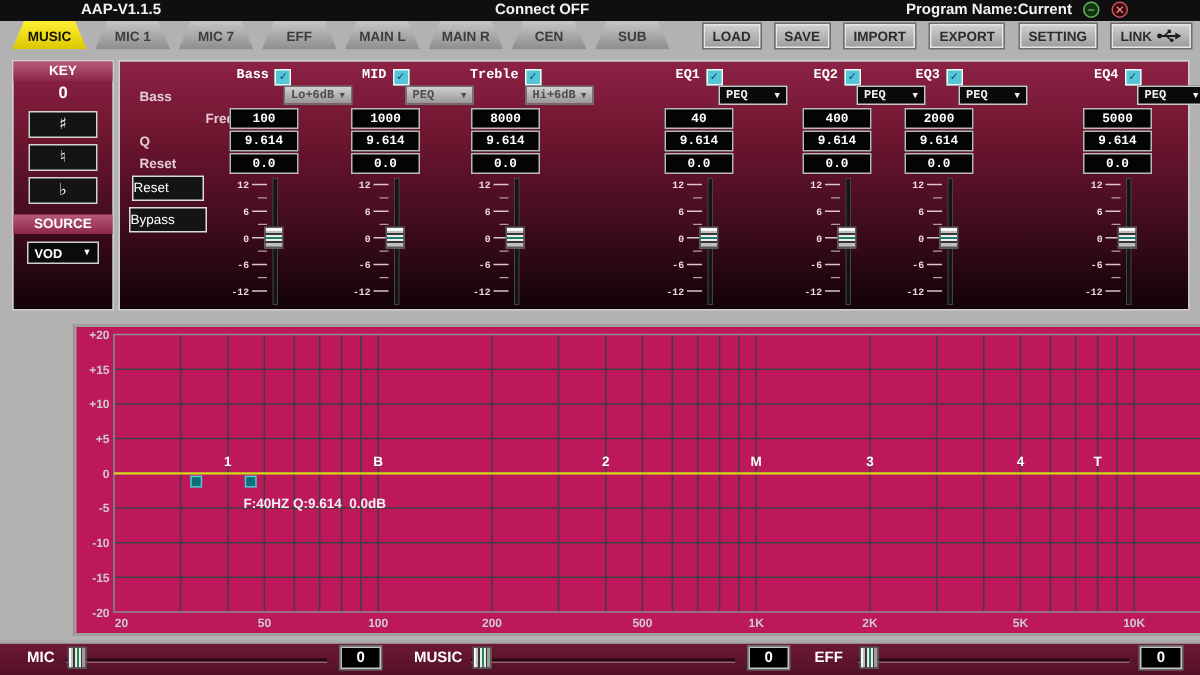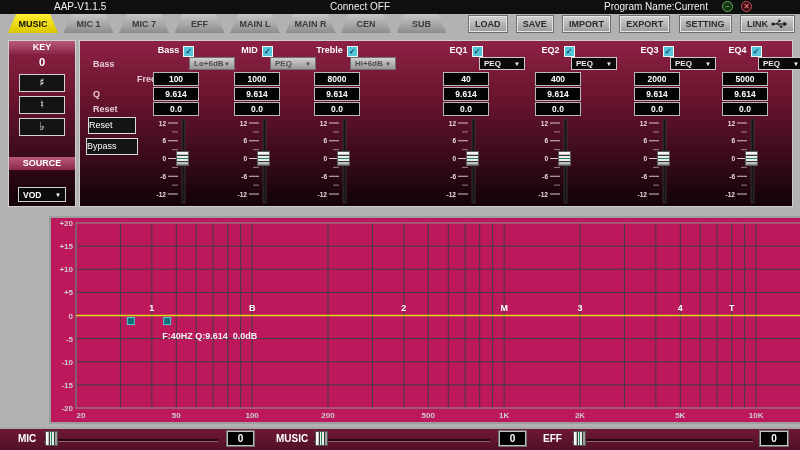--- a/index.html
+++ b/index.html
@@ -4,21 +4,21 @@
 <style>
   html,body{margin:0;padding:0;}
   body{
     width:800px;height:450px;position:relative;overflow:hidden;
     background:#b2b2b2;
     font-family:"Liberation Sans",sans-serif;
     -webkit-font-smoothing:antialiased;
   }
   
   .titlebar{position:absolute;top:0;left:0;width:800px;height:14px;background:#0f0f0f;}
-  .titlebar span{position:absolute;top:1px;font-size:10px;font-weight:normal;color:#f2f2f2;white-space:nowrap;}
+  .titlebar span{position:absolute;top:1px;font-size:10px;font-weight:bold;color:#f2f2f2;white-space:nowrap;}
   .t-app{left:54px;}
   .t-connect{left:330px;color:#ff2626;}
   .t-prog{left:604px;}
   .wbtn{position:absolute;top:1px;width:11px;height:11px;border-radius:50%;
         font-size:8px;line-height:10px;text-align:center;box-sizing:border-box;cursor:default;}
   .wbtn.min{left:722px;background:#12350f;border:1px solid #63b25a;color:#8fe07e;}
   .wbtn.close{left:741px;background:#3a080c;border:1px solid #c4555a;color:#ff9090;}
   
   .tabrow{position:absolute;top:14px;left:8px;height:19px;display:flex;}
   .tab{width:50px;height:19px;margin-right:5.5px;text-align:center;line-height:20px;
@@ -34,32 +34,32 @@
   
   .maroon{background:linear-gradient(180deg,#8d2244 0%,#6c152f 32%,#450d20 62%,#1c040c 92%,#140308 100%);}
   .key-panel{position:absolute;left:8px;top:40px;width:68px;height:167px;
              border:1px solid #cfcfcf;box-sizing:border-box;}
   .band{height:13px;background:linear-gradient(#b85a78,#8c2747);color:#fff;
         font-size:9px;font-weight:bold;text-align:center;line-height:13px;}
   .key-value{height:16px;color:#fff;font-size:11px;font-weight:bold;text-align:center;line-height:16px;}
   .kbtn{display:block;width:44px;height:16px;margin:4px auto 0 auto;background:#141414;
         border:1px solid #d2d2d2;color:#fff;text-align:center;line-height:15px;
         font-size:11px;font-family:"DejaVu Sans",sans-serif;cursor:default;}
-  .band.src{margin-top:21px;}
-  .src-dd{width:48px;height:15px;margin:17px auto 0 auto;background:#0b0b0b;border:1px solid #cfcfcf;
+  .band.src{margin-top:7px;}
+  .src-dd{width:48px;height:15px;margin:5px auto 0 auto;background:#0b0b0b;border:1px solid #cfcfcf;
           color:#fff;font-size:8.5px;font-weight:bold;display:flex;align-items:center;
           justify-content:space-between;padding:0 4px;box-sizing:border-box;cursor:default;}
   .tri{font-size:6px;line-height:1;}
   
   .eq-panel{position:absolute;left:79px;top:40px;width:714px;height:167px;
             border:1px solid #cfcfcf;box-sizing:border-box;}
   .rowlab{position:absolute;left:13px;color:#e6ccd6;font-size:9px;font-weight:bold;}
   .pbtn{position:absolute;height:15px;background:#141414;border:1px solid #dcdcdc;
         color:#fff;font-size:9px;font-weight:normal;text-align:left;line-height:14px;cursor:default;}
-  .eq-col{position:absolute;top:0;width:76px;height:165px;}
+  .eq-col{position:absolute;top:0;width:76px;height:165px;font-family:Liberation Mono, monospace;}
   .col-head{position:absolute;top:4px;width:100%;text-align:center;color:#fff;
             font-size:9px;font-weight:bold;white-space:nowrap;}
   .cb{display:inline-block;width:9px;height:9px;margin-left:4px;vertical-align:-1px;
       background:#55c6d8;border:1px solid #eef6f8;color:#173a68;
       font-size:8px;line-height:9px;text-align:center;font-weight:bold;cursor:default;}
   .dd{position:absolute;top:16px;left:50%;transform:translateX(-50%);width:46px;height:13px;
       display:flex;align-items:center;justify-content:space-between;padding:0 4px;
       box-sizing:border-box;font-size:8px;font-weight:bold;cursor:default;margin-left:36px;}
   .dd.dark{background:#0a0a0a;border:1px solid #c9c9c9;color:#f0f0f0;}
   .dd.gray{background:linear-gradient(#d0d0d0,#969696);border:1px solid #6f6f6f;color:#4e4e4e;}
@@ -289,21 +289,21 @@
           <line x1="15" y1="59.25" x2="25" y2="59.25" stroke="#d9c3cb" stroke-width="1"></line>
           <text x="13" y="61.75" text-anchor="end" font-size="6.5" font-weight="bold" fill="#ecdde3">-6</text>
           <line x1="15" y1="77" x2="25" y2="77" stroke="#d9c3cb" stroke-width="1"></line>
           <text x="13" y="79.5" text-anchor="end" font-size="6.5" font-weight="bold" fill="#ecdde3">-12</text>
           <line x1="19" y1="14.875" x2="25" y2="14.875" stroke="#b79aa4" stroke-width="0.8"></line>
           <line x1="19" y1="32.625" x2="25" y2="32.625" stroke="#b79aa4" stroke-width="0.8"></line>
           <line x1="19" y1="50.375" x2="25" y2="50.375" stroke="#b79aa4" stroke-width="0.8"></line>
           <line x1="19" y1="68.125" x2="25" y2="68.125" stroke="#b79aa4" stroke-width="0.8"></line>
         </svg><div class="vhandle" style="top: 34px;"></div></div>
     </div>
-    <div class="eq-col" style="left: 539px;">
+    <div class="eq-col" style="left: 508px;">
       <div class="col-head"><span>EQ3</span><span class="cb">✓</span></div>
       <div class="dd dark">
         <span>PEQ</span>
         <span class="tri">▼</span>
       </div>
       <div class="vbox" style="top: 31px;">2000</div>
       <div class="vbox" style="top: 46px;">9.614</div>
       <div class="vbox" style="top: 61px;">0.0</div>
       <div class="sliderblock"><svg width="46" height="88">
           <rect x="29" y="2" width="3" height="84" fill="#141414" stroke="#4a4a4a" stroke-width="0.6"></rect>

